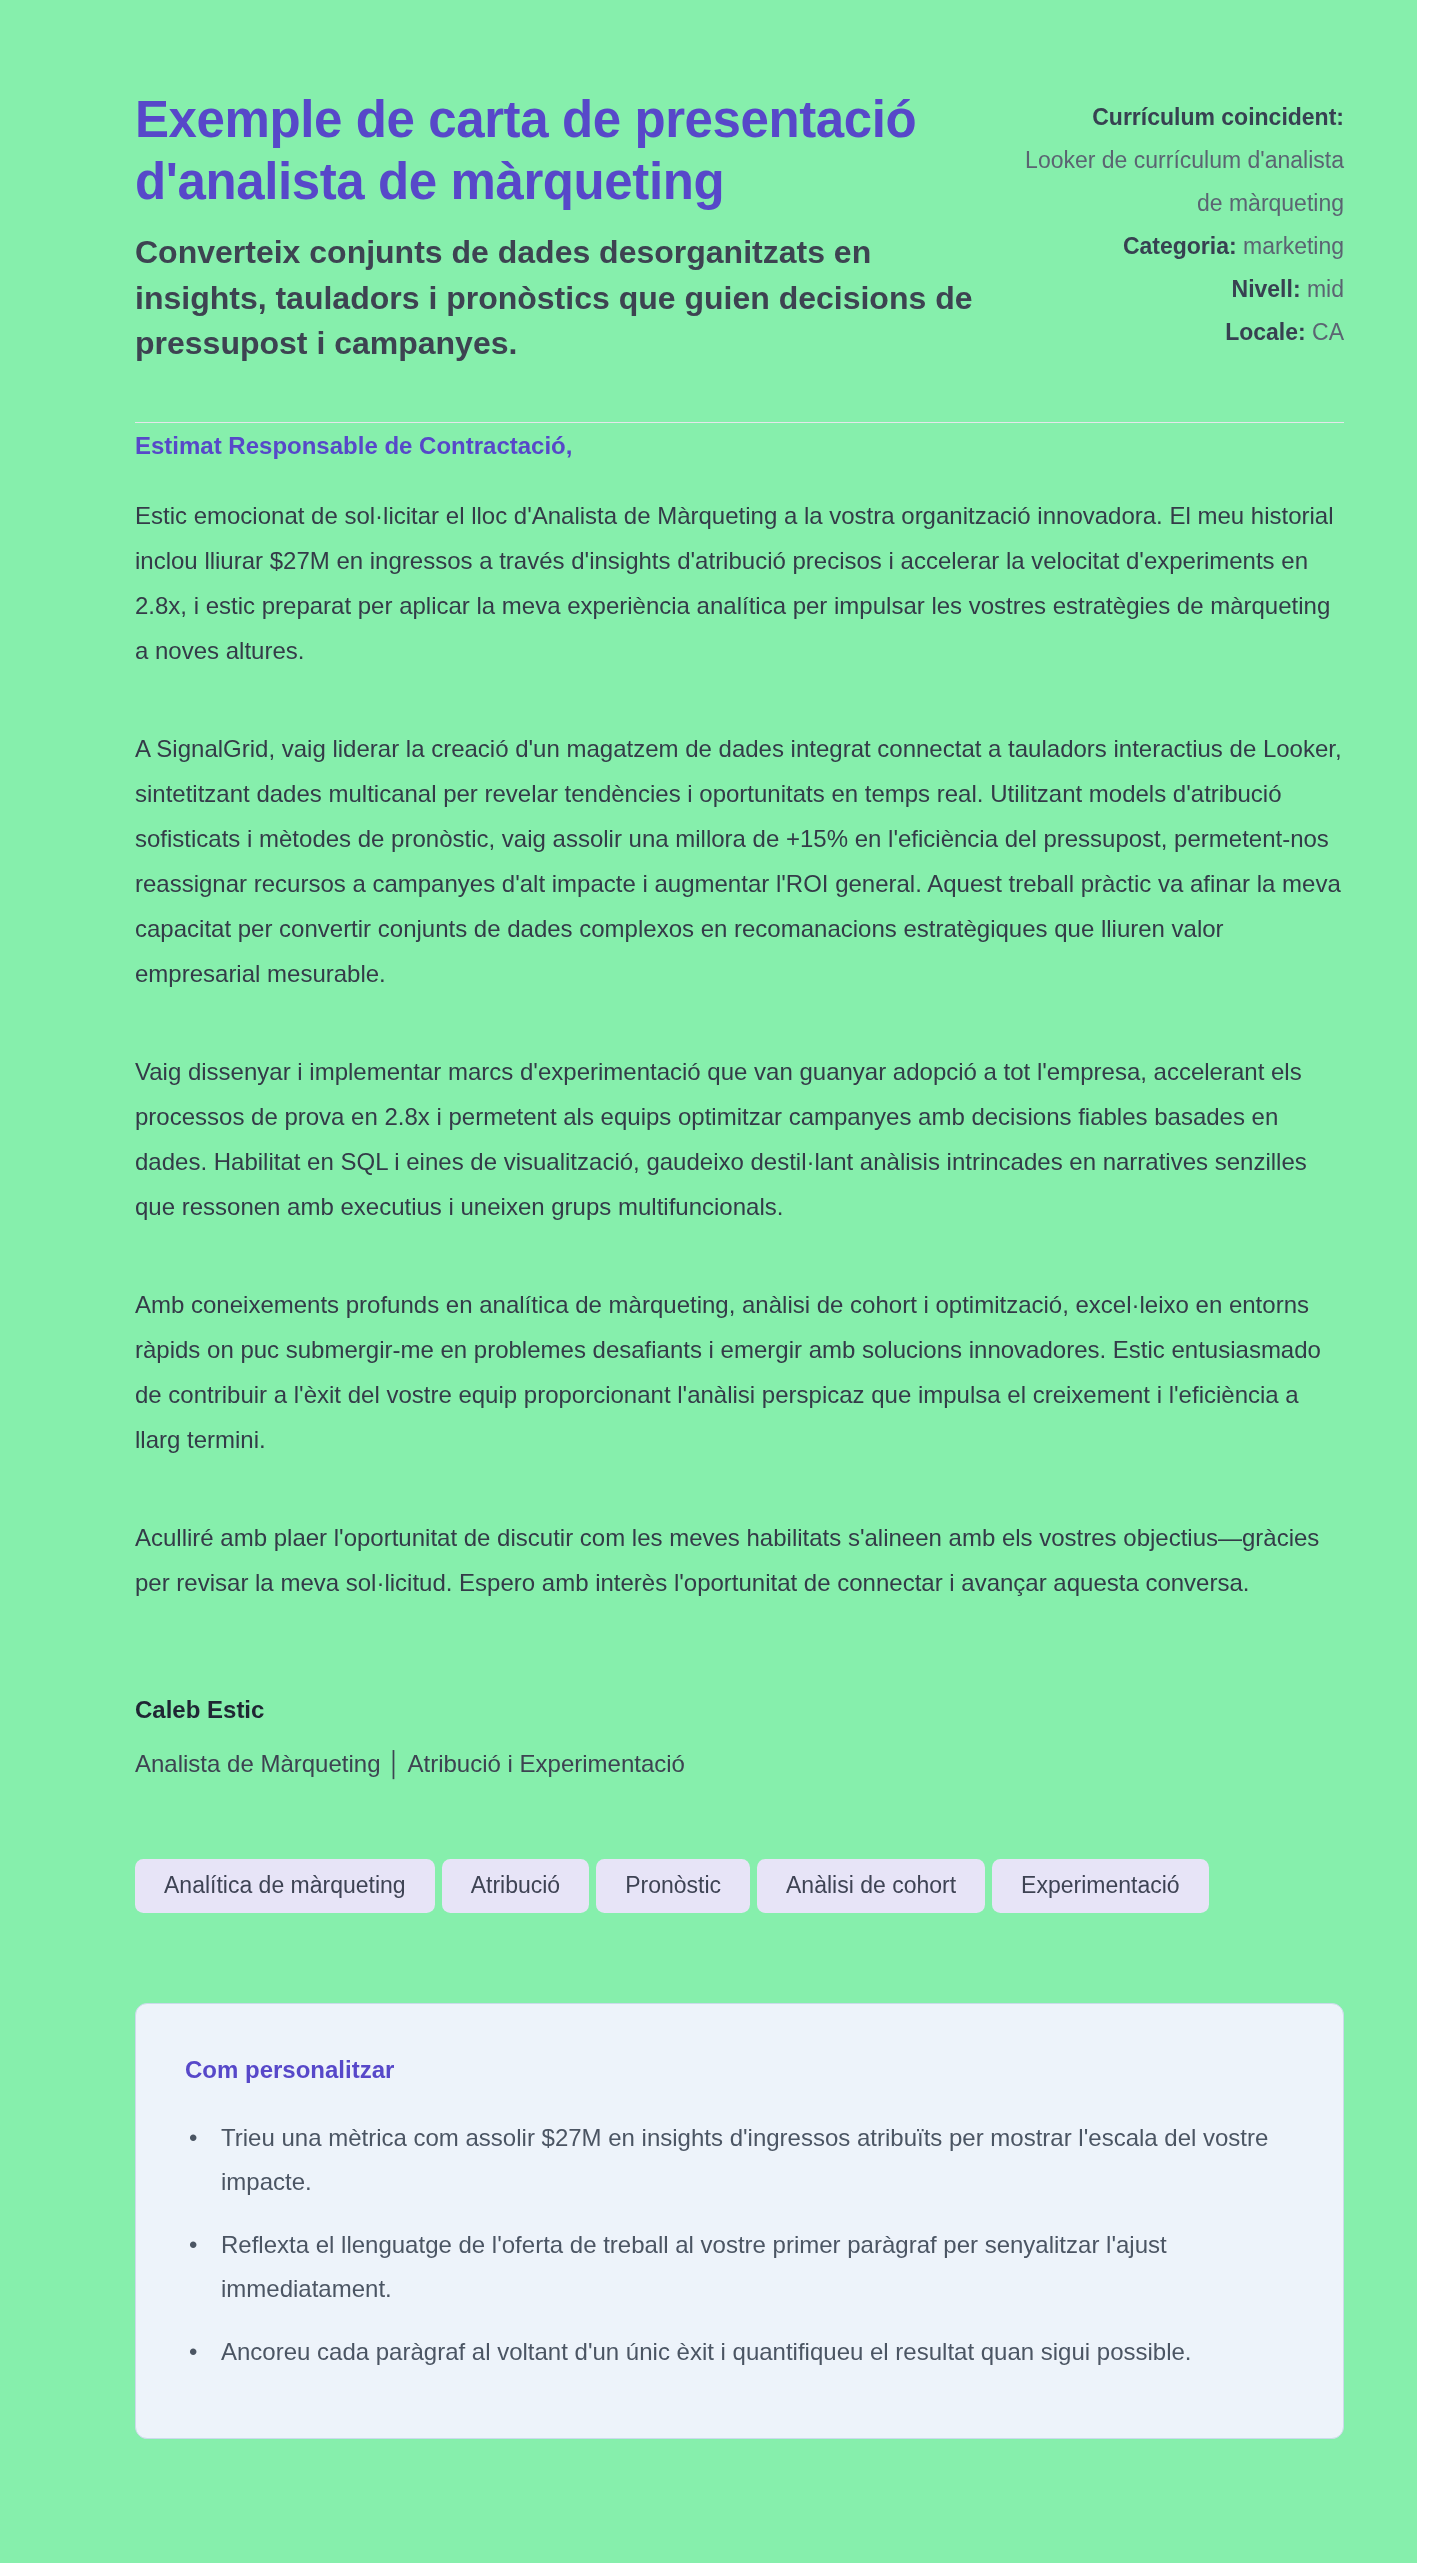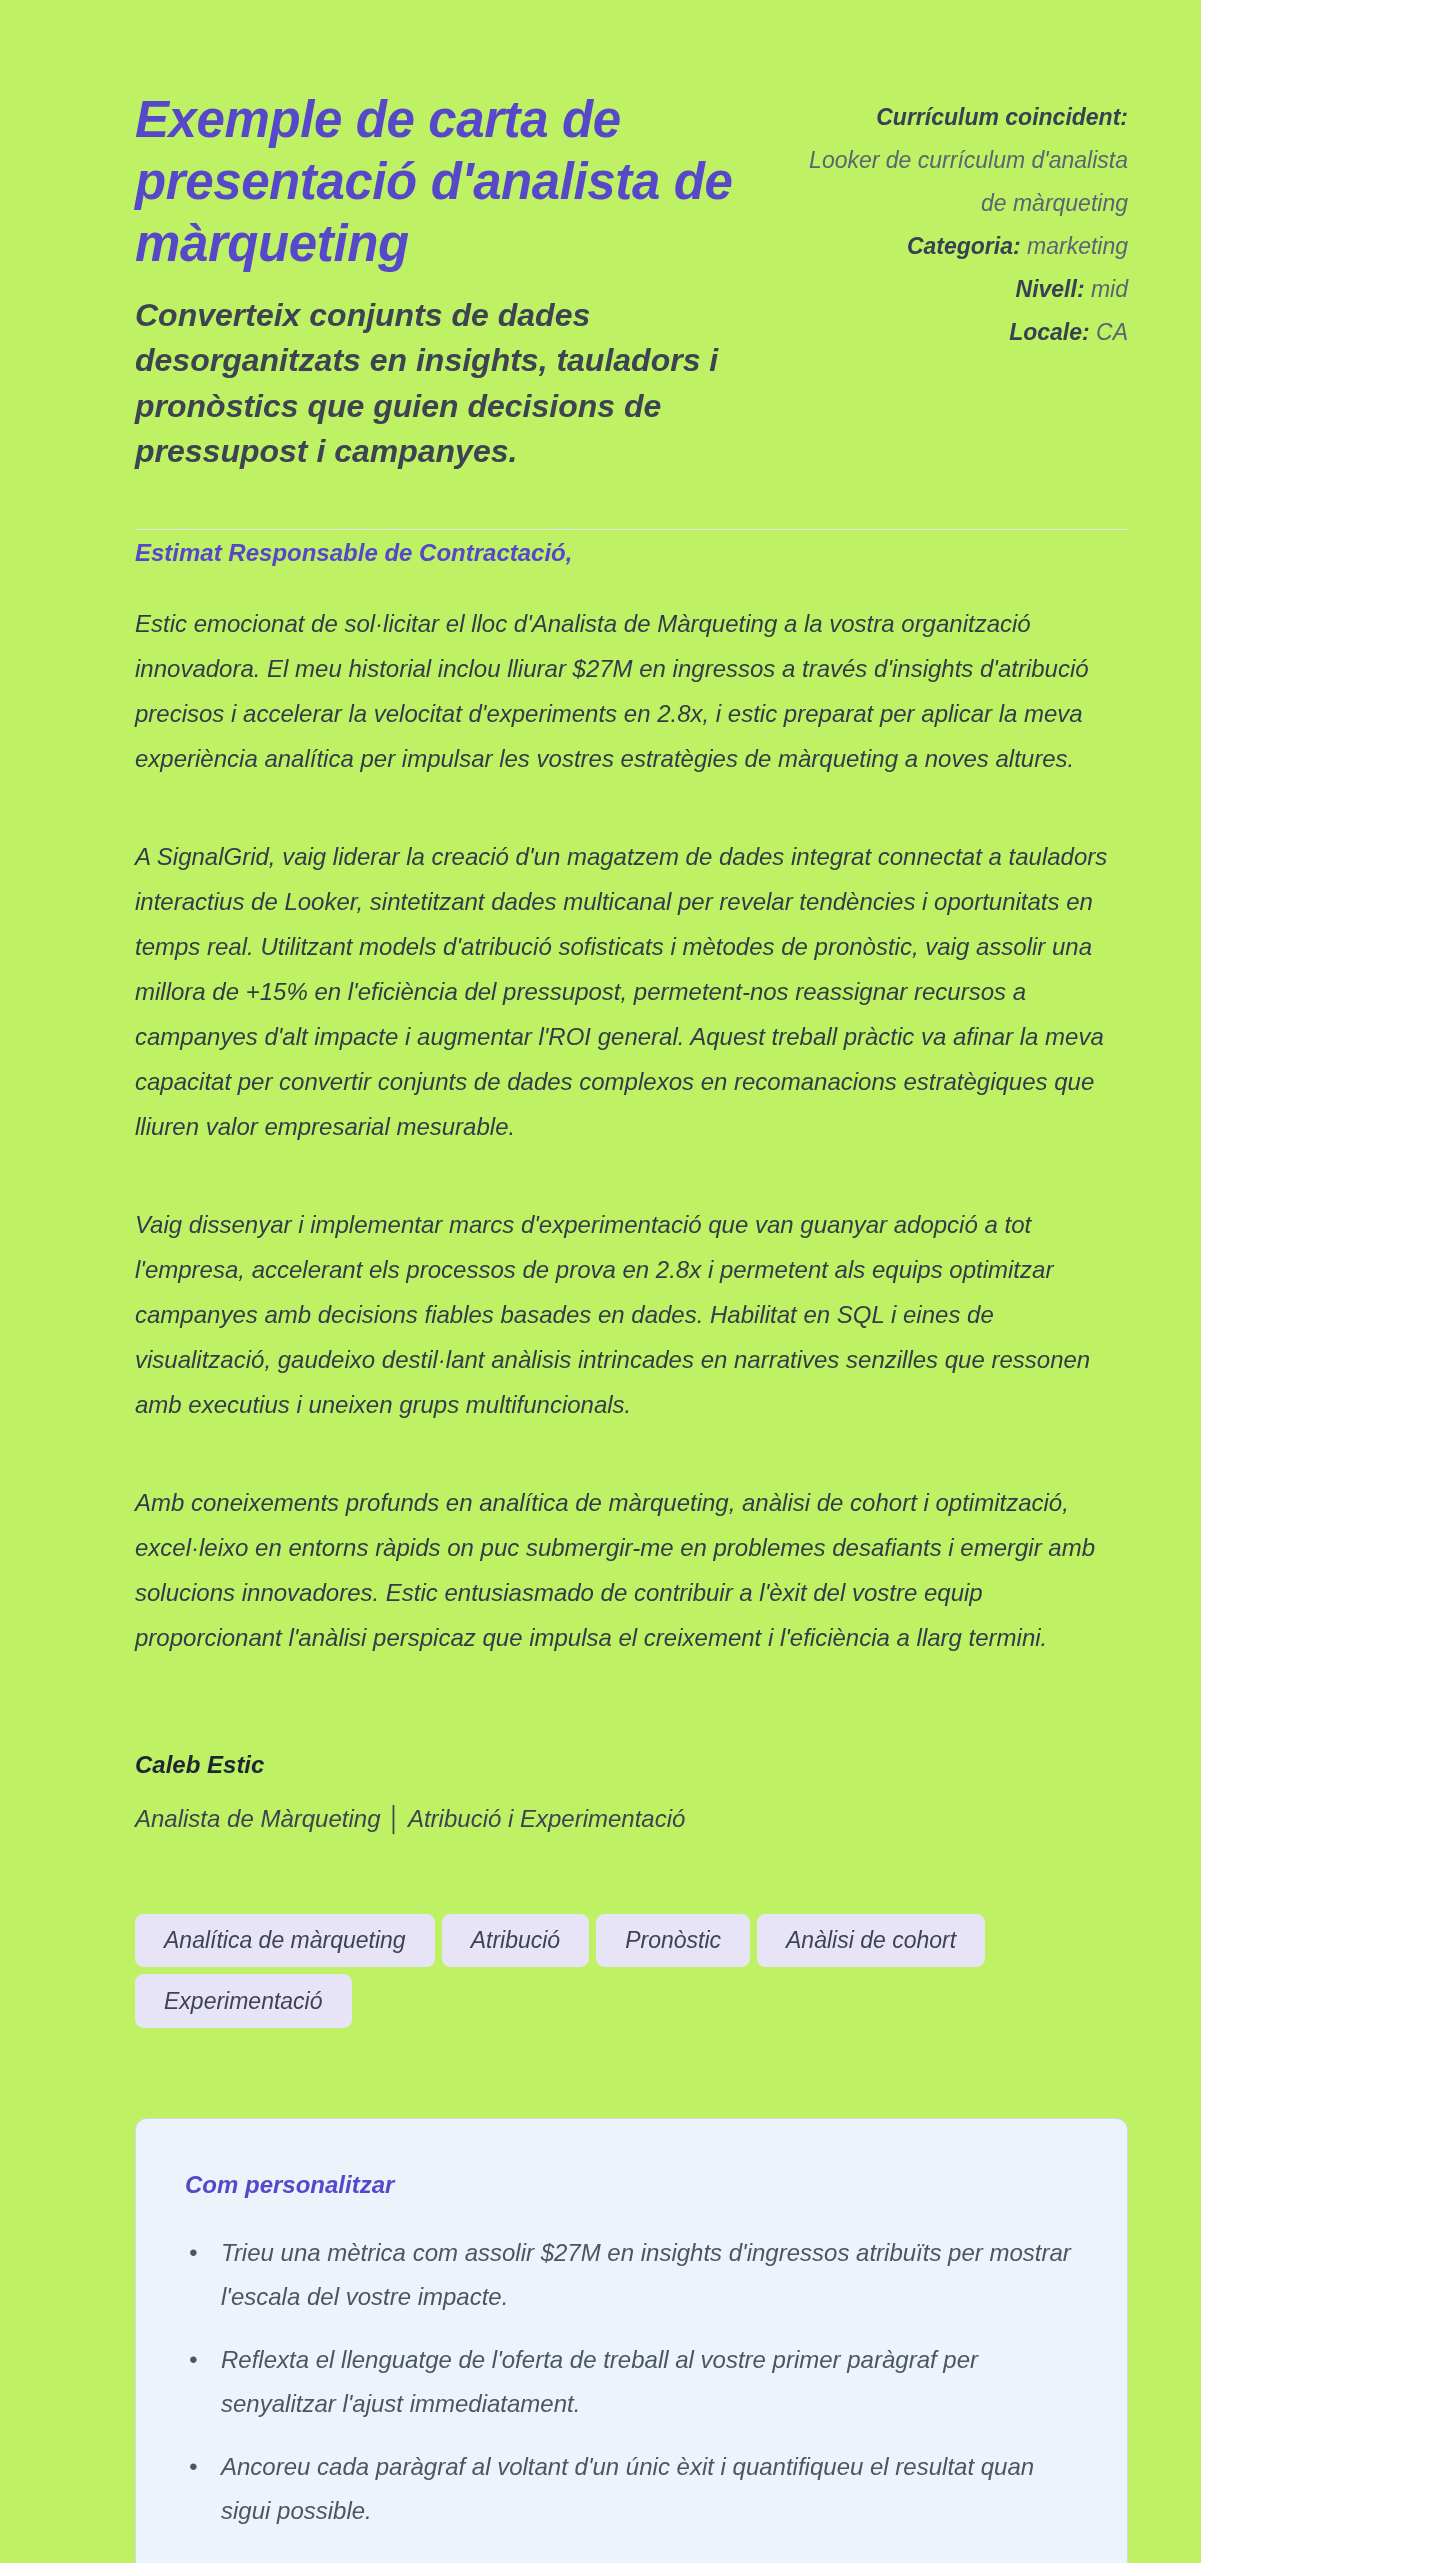--- a/index.html
+++ b/index.html
@@ -11,25 +11,24 @@
   }
   *{box-sizing:border-box;}
   html,body{margin:0;padding:0;}
   body{
     background:#ffffff;
     font-family:"Liberation Sans","DejaVu Sans",sans-serif;
     color:#343b48;
     -webkit-font-smoothing:antialiased;
   }
   .page{
-    width:1201px;
+    width:1417px;
     height:2563px;
     overflow:hidden;
-    background:#bef264;
-    font-style:italic;
+    background:#86efac;
   }
   .container{
     padding:89px 73px 0 135px;
   }
 
   
   .header{
     display:flex;
     justify-content:space-between;
     align-items:flex-start;
@@ -187,20 +186,21 @@
     </header>
 
     <hr class="divider">
 
     <section class="letter">
       <p class="salutation">Estimat Responsable de Contractació,</p>
       <p class="para">Estic emocionat de sol·licitar el lloc d'Analista de Màrqueting a la vostra organització innovadora. El meu historial inclou lliurar $27M en ingressos a través d'insights d'atribució precisos i accelerar la velocitat d'experiments en 2.8x, i estic preparat per aplicar la meva experiència analítica per impulsar les vostres estratègies de màrqueting a noves altures.</p>
       <p class="para">A SignalGrid, vaig liderar la creació d'un magatzem de dades integrat connectat a tauladors interactius de Looker, sintetitzant dades multicanal per revelar tendències i oportunitats en temps real. Utilitzant models d'atribució sofisticats i mètodes de pronòstic, vaig assolir una millora de +15% en l'eficiència del pressupost, permetent-nos reassignar recursos a campanyes d'alt impacte i augmentar l'ROI general. Aquest treball pràctic va afinar la meva capacitat per convertir conjunts de dades complexos en recomanacions estratègiques que lliuren valor empresarial mesurable.</p>
       <p class="para">Vaig dissenyar i implementar marcs d'experimentació que van guanyar adopció a tot l'empresa, accelerant els processos de prova en 2.8x i permetent als equips optimitzar campanyes amb decisions fiables basades en dades. Habilitat en SQL i eines de visualització, gaudeixo destil·lant anàlisis intrincades en narratives senzilles que ressonen amb executius i uneixen grups multifuncionals.</p>
       <p class="para">Amb coneixements profunds en analítica de màrqueting, anàlisi de cohort i optimització, excel·leixo en entorns ràpids on puc submergir-me en problemes desafiants i emergir amb solucions innovadores. Estic entusiasmado de contribuir a l'èxit del vostre equip proporcionant l'anàlisi perspicaz que impulsa el creixement i l'eficiència a llarg termini.</p>
+      <p class="para">Aculliré amb plaer l'oportunitat de discutir com les meves habilitats s'alineen amb els vostres objectius—gràcies per revisar la meva sol·licitud. Espero amb interès l'oportunitat de connectar i avançar aquesta conversa.</p>
       <p class="sig-name">Caleb Estic</p>
       <p class="sig-role">Analista de Màrqueting │ Atribució i Experimentació</p>
     </section>
 
     <div class="tags">
       <span class="tag">Analítica de màrqueting</span>
       <span class="tag">Atribució</span>
       <span class="tag">Pronòstic</span>
       <span class="tag">Anàlisi de cohort</span>
       <span class="tag">Experimentació</span>

